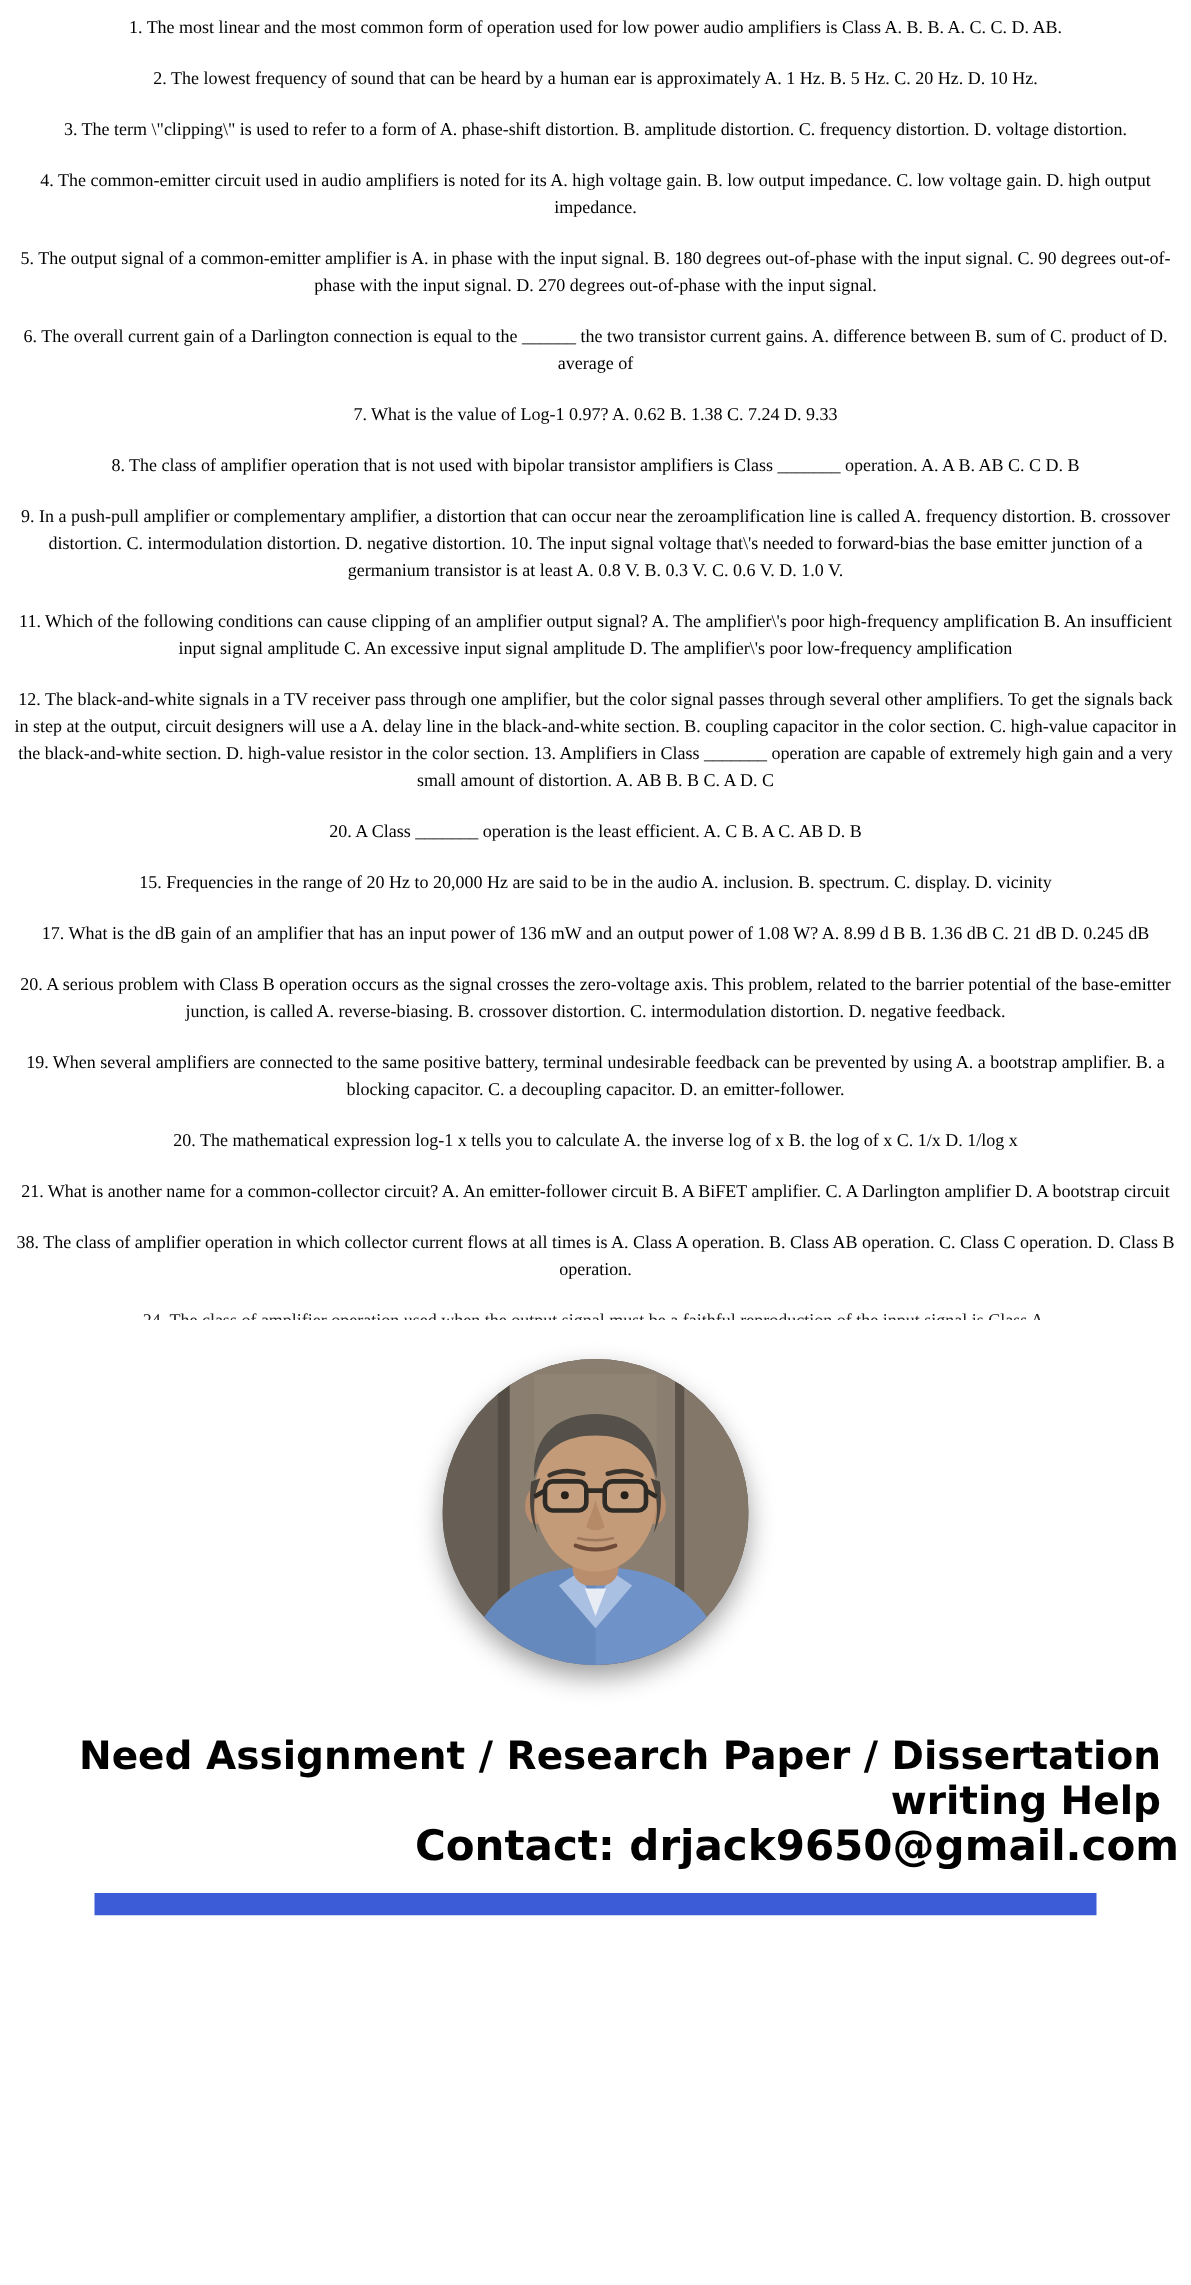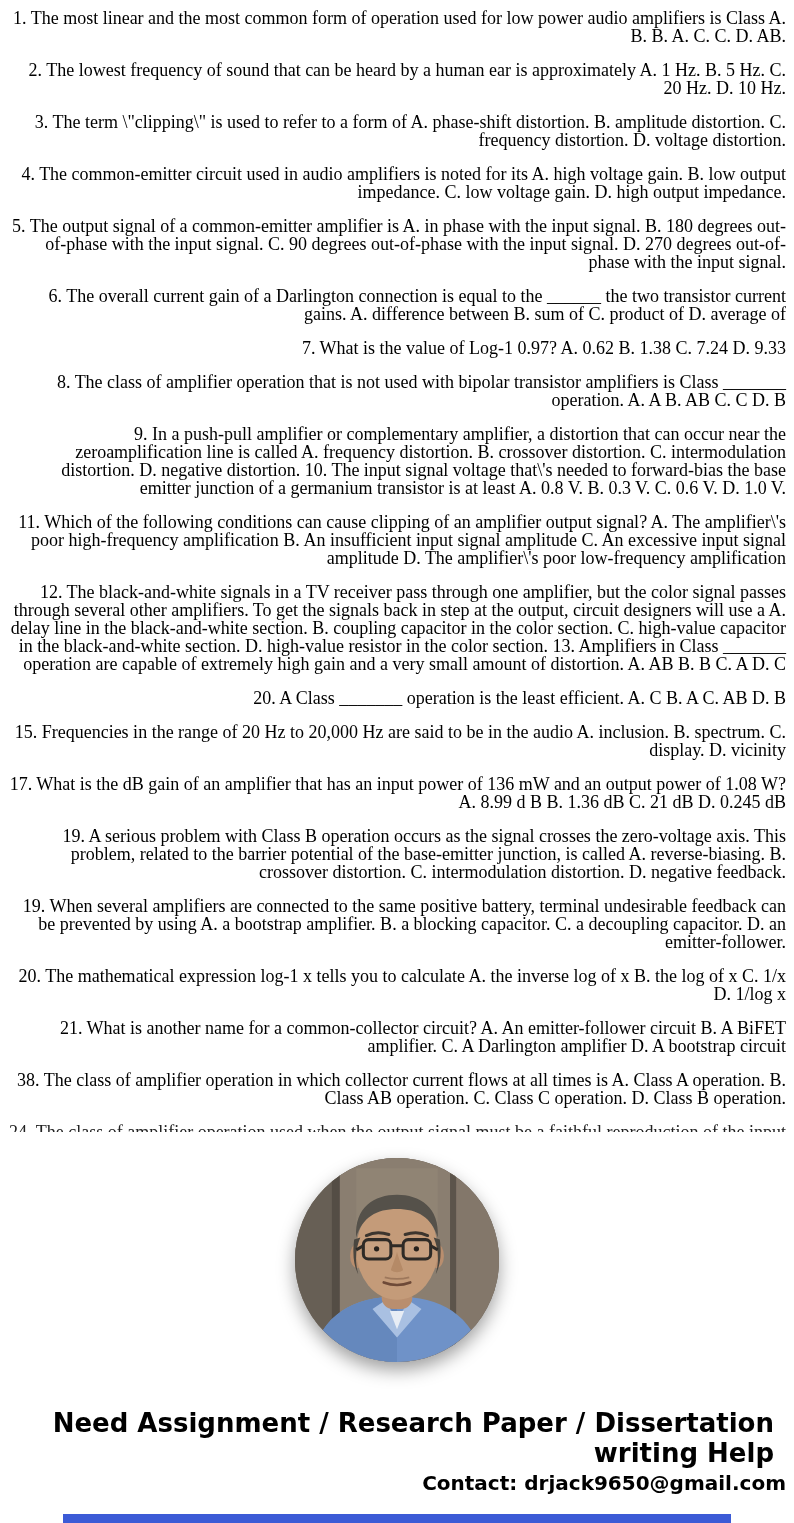--- a/index.html
+++ b/index.html
@@ -3,24 +3,24 @@
 <meta charset="utf-8">
 <style>
   html, body { margin: 0; padding: 0; background: #ffffff; }
   body {
     width: 794px;
     font-family: "Liberation Serif", serif;
     color: #000;
   }
   .page { padding: 9px 8px 0 8px; }
   p.q {
-    font-size: 18px;
+    font-size: 12px;
     line-height: 18px;
     margin: 0 0 16px 0;
-    text-align: right;
+    text-align: center;
   }
   .clipped-line {
     height: 9px;
     overflow: hidden;
     margin: 0;
   }
   .clipped-line p.q { margin: 0; color: #222; }
   .photo-wrap {
     display: flex;
     justify-content: center;
@@ -41,21 +41,21 @@
     font-family: "DejaVu Sans", sans-serif;
     font-weight: bold;
     color: #000;
   }
   .footer .head {
     font-size: 26px;
     line-height: 30px;
     margin: 0 12px;
   }
   .footer .contact {
-    font-size: 20px;
+    font-size: 28px;
     line-height: 30px;
     margin-top: 0;
   }
   .bottom-bar {
     height: 15px;
     width: 668px;
     margin: 16px auto 0 auto;
     background: #3c5bd6;
   }
 </style>
@@ -71,21 +71,21 @@
   <p class="q">5. The output signal of a common-emitter amplifier is A. in phase with the input signal. B. 180 degrees out-of-phase with the input signal. C. 90 degrees out-of-phase with the input signal. D. 270 degrees out-of-phase with the input signal.</p>
   <p class="q">6. The overall current gain of a Darlington connection is equal to the ______ the two transistor current gains. A. difference between B. sum of C. product of D. average of</p>
   <p class="q">7. What is the value of Log-1 0.97? A. 0.62 B. 1.38 C. 7.24 D. 9.33</p>
   <p class="q">8. The class of amplifier operation that is not used with bipolar transistor amplifiers is Class _______ operation. A. A B. AB C. C D. B</p>
   <p class="q">9. In a push-pull amplifier or complementary amplifier, a distortion that can occur near the zeroamplification line is called A. frequency distortion. B. crossover distortion. C. intermodulation distortion. D. negative distortion. 10. The input signal voltage that\'s needed to forward-bias the base emitter junction of a germanium transistor is at least A. 0.8 V. B. 0.3 V. C. 0.6 V. D. 1.0 V.</p>
   <p class="q">11. Which of the following conditions can cause clipping of an amplifier output signal? A. The amplifier\'s poor high-frequency amplification B. An insufficient input signal amplitude C. An excessive input signal amplitude D. The amplifier\'s poor low-frequency amplification</p>
   <p class="q">12. The black-and-white signals in a TV receiver pass through one amplifier, but the color signal passes through several other amplifiers. To get the signals back in step at the output, circuit designers will use a A. delay line in the black-and-white section. B. coupling capacitor in the color section. C. high-value capacitor in the black-and-white section. D. high-value resistor in the color section. 13. Amplifiers in Class _______ operation are capable of extremely high gain and a very small amount of distortion. A. AB B. B C. A D. C</p>
   <p class="q">20. A Class _______ operation is the least efficient. A. C B. A C. AB D. B</p>
   <p class="q">15. Frequencies in the range of 20 Hz to 20,000 Hz are said to be in the audio A. inclusion. B. spectrum. C. display. D. vicinity</p>
   <p class="q">17. What is the dB gain of an amplifier that has an input power of 136 mW and an output power of 1.08 W? A. 8.99 d B B. 1.36 dB C. 21 dB D. 0.245 dB</p>
-  <p class="q">19. A serious problem with Class B operation occurs as the signal crosses the zero-voltage axis. This problem, related to the barrier potential of the base-emitter junction, is called A. reverse-biasing. B. crossover distortion. C. intermodulation distortion. D. negative feedback.</p>
+  <p class="q">20. A serious problem with Class B operation occurs as the signal crosses the zero-voltage axis. This problem, related to the barrier potential of the base-emitter junction, is called A. reverse-biasing. B. crossover distortion. C. intermodulation distortion. D. negative feedback.</p>
   <p class="q">19. When several amplifiers are connected to the same positive battery, terminal undesirable feedback can be prevented by using A. a bootstrap amplifier. B. a blocking capacitor. C. a decoupling capacitor. D. an emitter-follower.</p>
   <p class="q">20. The mathematical expression log-1 x tells you to calculate A. the inverse log of x B. the log of x C. 1/x D. 1/log x</p>
   <p class="q">21. What is another name for a common-collector circuit? A. An emitter-follower circuit B. A BiFET amplifier. C. A Darlington amplifier D. A bootstrap circuit</p>
   <p class="q">38. The class of amplifier operation in which collector current flows at all times is A. Class A operation. B. Class AB operation. C. Class C operation. D. Class B operation.</p>
 
   <div class="clipped-line">
     <p class="q">24. The class of amplifier operation used when the output signal must be a faithful reproduction of the input signal is Class A.</p>
   </div>
 
   <div class="photo-wrap">

